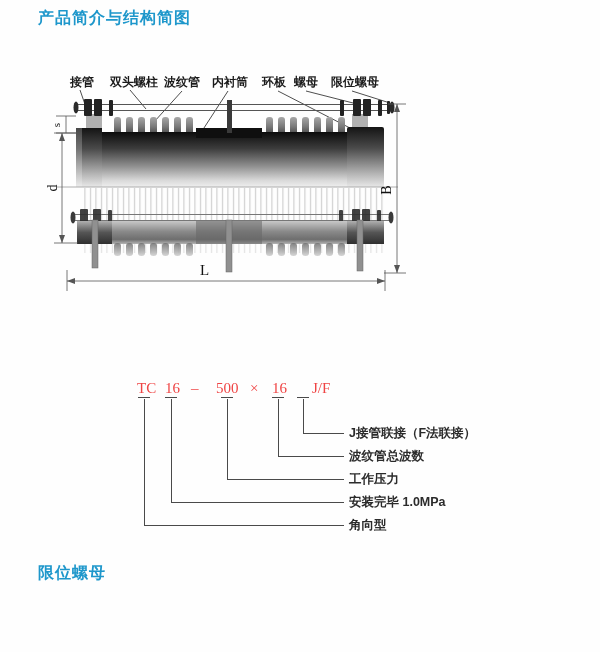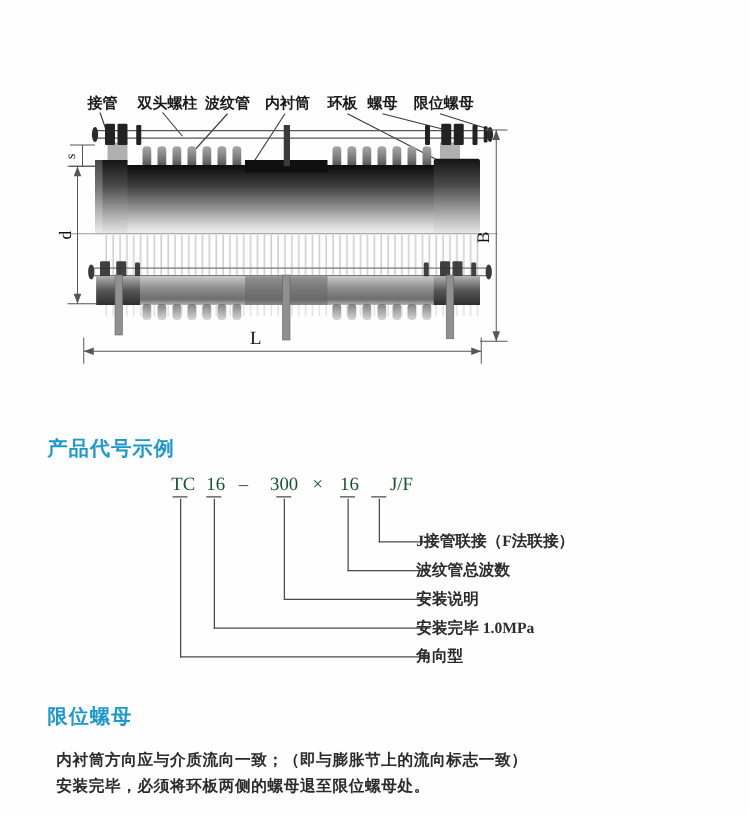--- a/index.html
+++ b/index.html
@@ -13,42 +13,43 @@
   .sec-title{
     position:absolute;left:38px;margin:0;
     font-size:16px;font-weight:bold;letter-spacing:1px;
     color:#1e97cb;
   }
   .diagram-svg{position:absolute;left:0;top:0;}
   .code-area{position:absolute;left:0;top:0;width:600px;height:0;}
   .code-token{
     position:absolute;top:380px;
     font-family:"Liberation Serif","DejaVu Serif",serif;
-    font-size:15px;color:#14532d;white-space:nowrap;
+    font-size:15px;color:#ef4444;white-space:nowrap;
   }
   .code-tick{position:absolute;top:397px;width:12px;height:0;border-top:1px solid #4a4a4a;}
   .code-connector{position:absolute;top:399px;border-left:1px solid #4a4a4a;border-bottom:1px solid #4a4a4a;}
   .callout-label{
-    position:absolute;left:333px;font-size:12.5px;line-height:16px;
-    color:#2b2b2b;white-space:nowrap;font-weight:600;font-family:Liberation Serif, serif;
+    position:absolute;left:349px;font-size:12.5px;line-height:16px;
+    color:#2b2b2b;white-space:nowrap;font-weight:600;
   }
   .install-line{
     position:absolute;left:45px;font-size:12.5px;line-height:15px;
     color:#2b2b2b;white-space:nowrap;font-weight:600;letter-spacing:.5px;
   }
   .part-label{font-family:"Liberation Sans","DejaVu Sans",sans-serif;font-size:12px;font-weight:700;fill:#1a1a1a;}
   .dim-label{font-family:"Liberation Serif","DejaVu Serif",serif;font-size:14px;fill:#111;}
   .dimline{stroke:#555;stroke-width:0.8;fill:none;}
   .leader{stroke:#3a3a3a;stroke-width:0.9;fill:none;}
 </style>
 </head>
 <body>
 
 <div class="page">
 
+  <h2 class="sec-title" style="top:8px">产品简介与结构简图</h2>
 
   <svg class="diagram-svg" width="600" height="305" viewBox="0 0 600 305" xmlns="http://www.w3.org/2000/svg">
     <defs>
       <linearGradient id="gBody" x1="0" y1="0" x2="0" y2="1">
         <stop offset="0" stop-color="#0c0c0c"></stop>
         <stop offset="0.3" stop-color="#3c3c3c"></stop>
         <stop offset="0.62" stop-color="#8f8f8f"></stop>
         <stop offset="0.88" stop-color="#d9d9d9"></stop>
         <stop offset="1" stop-color="#efefef"></stop>
       </linearGradient>
@@ -228,48 +229,45 @@
     <g>
       <line class="dimline" x1="67" y1="270" x2="67" y2="291"></line>
       <line class="dimline" x1="385" y1="270" x2="385" y2="291"></line>
       <line class="dimline" x1="67" y1="281" x2="385" y2="281"></line>
       <polygon points="67,281 75,278 75,284" fill="#555"></polygon>
       <polygon points="385,281 377,278 377,284" fill="#555"></polygon>
       <text class="dim-label" style="font-size:15px" x="200" y="275">L</text>
     </g>
   </svg>
 
-  <h2 class="sec-title" style="top:349px">产品代号示例</h2>
 
   <div class="code-area">
     <span class="code-token" style="left:137px">TC</span>
     <span class="code-token" style="left:165px">16</span>
     <span class="code-token" style="left:191px">–</span>
-    <span class="code-token" style="left:216px">300</span>
+    <span class="code-token" style="left:216px">500</span>
     <span class="code-token" style="left:250px">×</span>
     <span class="code-token" style="left:272px">16</span>
     <span class="code-token" style="left:312px">J/F</span>
 
     <div class="code-tick" style="left:138px"></div>
     <div class="code-tick" style="left:165px"></div>
     <div class="code-tick" style="left:221px"></div>
     <div class="code-tick" style="left:272px"></div>
     <div class="code-tick" style="left:297px"></div>
 
     <div class="code-connector" style="left:303px;width:40px;height:34px"></div>
     <div class="code-connector" style="left:278px;width:65px;height:57px"></div>
     <div class="code-connector" style="left:227px;width:116px;height:80px"></div>
     <div class="code-connector" style="left:171px;width:172px;height:103px"></div>
     <div class="code-connector" style="left:144px;width:199px;height:126px"></div>
 
     <div class="callout-label" style="top:425px">J接管联接（F法联接）</div>
     <div class="callout-label" style="top:448px">波纹管总波数</div>
-    <div class="callout-label" style="top:471px">安装说明</div>
+    <div class="callout-label" style="top:471px">工作压力</div>
     <div class="callout-label" style="top:494px">安装完毕 1.0MPa</div>
     <div class="callout-label" style="top:517px">角向型</div>
   </div>
 
   <h2 class="sec-title" style="top:563px">限位螺母</h2>
 
-  <div class="install-line" style="top:601px">内衬筒方向应与介质流向一致；（即与膨胀节上的流向标志一致）</div>
-  <div class="install-line" style="top:622px">安装完毕，必须将环板两侧的螺母退至限位螺母处。</div>
 
 </div>
 
 </body></html>

